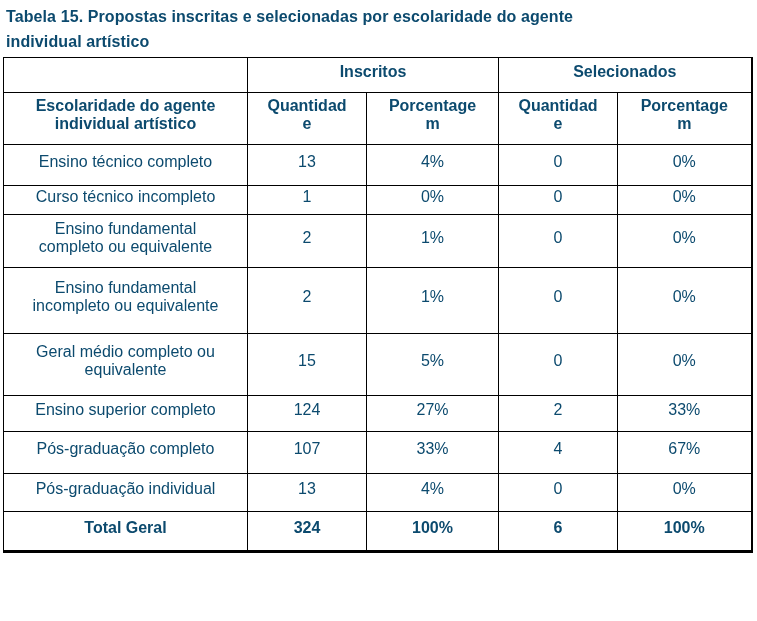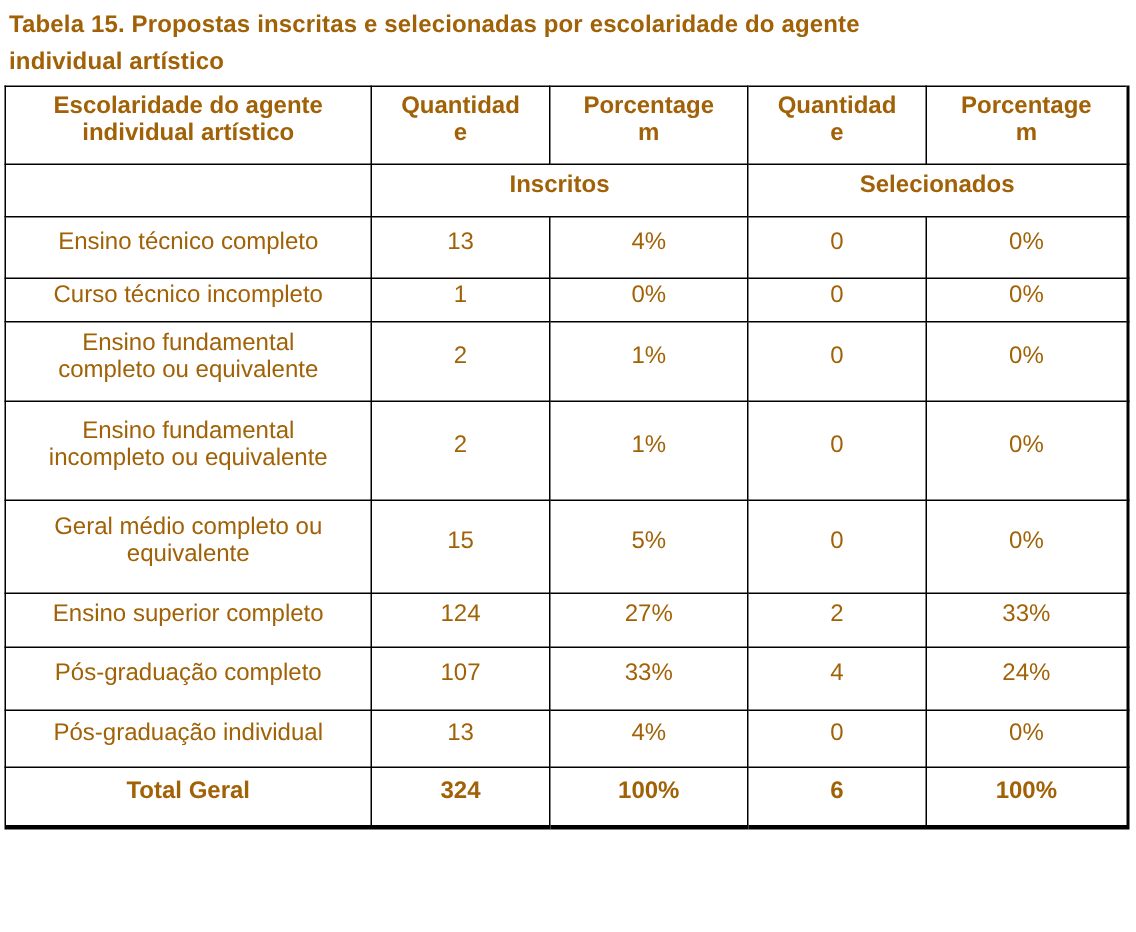--- a/index.html
+++ b/index.html
@@ -1,21 +1,21 @@
 <!DOCTYPE html>
 <html><head>
 <meta charset="utf-8">
 <style>
   html, body { margin: 0; padding: 0; background: #ffffff; }
   .page {
     position: relative;
     width: 757px;
     height: 621px;
     background: #ffffff;
-    color: #a16207;
+    color: #0c4a6e;
     font-family: "Liberation Sans", sans-serif;
     overflow: hidden;
   }
   .caption {
     padding: 4px 8px 0 6px;
     font-size: 16px;
     font-weight: 700;
     line-height: 25px;
     white-space: pre-line;
     letter-spacing: 0.1px;
@@ -59,37 +59,37 @@
   <table class="data">
     <colgroup>
       <col class="c-label">
         <col class="c-q1">
         <col class="c-p1">
         <col class="c-q2">
         <col class="c-p2">
     </colgroup>
 
     <tbody>
-        <tr style="height:52px">
+        <tr style="height:35px">
+      <td></td>
+      <th colspan="2">Inscritos</th>
+      <th colspan="2">Selecionados</th>
+    </tr>
+
+    <tr style="height:52px">
       <th>Escolaridade do agente
 individual artístico</th>
       <th>Quantidad
 e</th>
       <th>Porcentage
 m</th>
       <th>Quantidad
 e</th>
       <th>Porcentage
 m</th>
-    </tr>
-
-    <tr style="height:35px">
-      <td></td>
-      <th colspan="2">Inscritos</th>
-      <th colspan="2">Selecionados</th>
     </tr>
 
     <tr style="height:41px">
       <td>Ensino técnico completo</td>
       <td>13</td>
       <td>4%</td>
       <td>0</td>
       <td>0%</td>
     </tr>
 
@@ -135,21 +135,21 @@
       <td>27%</td>
       <td>2</td>
       <td>33%</td>
     </tr>
 
     <tr style="height:42px">
       <td>Pós-graduação completo</td>
       <td>107</td>
       <td>33%</td>
       <td>4</td>
-      <td>24%</td>
+      <td>67%</td>
     </tr>
 
     <tr style="height:38px">
       <td>Pós-graduação individual</td>
       <td>13</td>
       <td>4%</td>
       <td>0</td>
       <td>0%</td>
     </tr>
 

